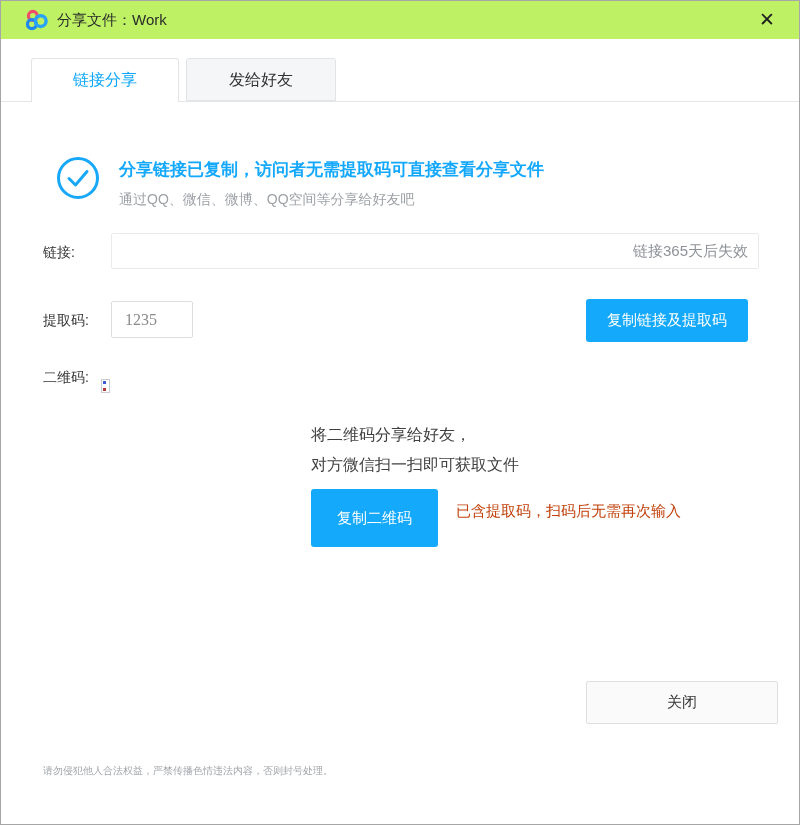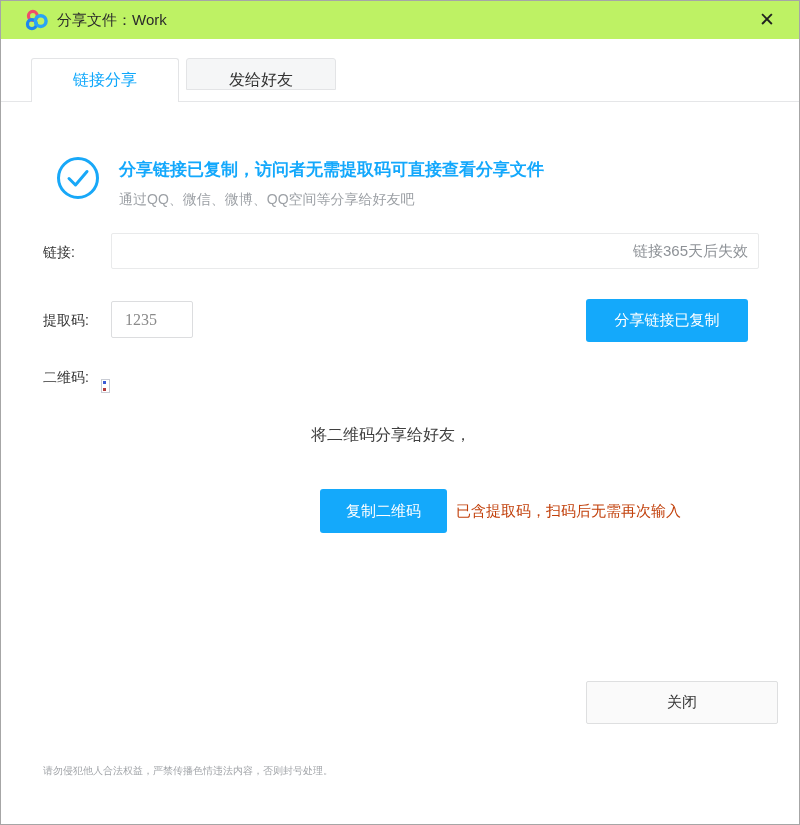--- a/index.html
+++ b/index.html
@@ -41,21 +41,21 @@
     position: absolute; top: 57px; text-align: center;
     font-size: 16px; cursor: pointer;
   }
   .tab.active {
     left: 30px; width: 148px; height: 44px; line-height: 42px;
     background: #fff; color: #0ea7fb;
     border: 1px solid #e3e4e6; border-bottom: none;
     border-radius: 3px 3px 0 0; z-index: 2;
   }
   .tab.inactive {
-    left: 185px; width: 150px; height: 32px; line-height: 41px;
+    left: 185px; width: 150px; height: 43px; line-height: 41px;
     background: #f5f6f7; color: #333;
     border: 1px solid #e3e4e6;
     border-radius: 3px 3px 0 0; z-index: 1;
   }
   
   .check-icon { position: absolute; left: 55px; top: 155px; width: 44px; height: 44px; }
   .notice-title {
     position: absolute; left: 118px; top: 157px;
     font-size: 17px; font-weight: bold; color: #13a8fc;
   }
@@ -80,21 +80,21 @@
     font-size: 16px; color: #8a8a8a; padding-left: 13px; line-height: 35px;
     outline: none;
   }
   .btn-primary {
     position: absolute; background: #14a9fb; color: #fff;
     border: none; border-radius: 3px; font-size: 15px;
     text-align: center; cursor: pointer;
     font-family: "Liberation Sans", "DejaVu Sans", sans-serif;
   }
   .btn-copy-link { left: 585px; top: 298px; width: 162px; height: 43px; }
-  .btn-copy-qr  { left: 310px; top: 488px; width: 127px; height: 44px; margin-left: 9px; }
+  .btn-copy-qr  { left: 310px; top: 488px; width: 127px; height: 58px; }
   .broken-img {
     position: absolute; left: 100px; top: 378px; width: 9px; height: 14px;
     border: 1px solid #c9ccd4;
     background:
       linear-gradient(#3b5bd4 0 0) 1px 1px / 3px 3px no-repeat,
       linear-gradient(#b13a3a 0 0) 1px 8px / 3px 3px no-repeat;
   }
   .qr-desc {
     position: absolute; left: 310px; top: 419px;
     font-size: 16px; color: #3f3f3f; line-height: 30px;
@@ -141,26 +141,27 @@
   <div class="notice-sub">通过QQ、微信、微博、QQ空间等分享给好友吧</div>
 
   <div class="row-label" style="top:243px;">链接:</div>
   <div class="link-box">
     <span></span>
     <span class="link-expiry">链接365天后失效</span>
   </div>
 
   <div class="row-label" style="top:311px;">提取码:</div>
   <div class="code-box">1235</div>
-  <button class="btn-primary btn-copy-link">分享链接已复制</button>
+  <button class="btn-primary btn-copy-link">复制链接及提取码</button>
 
   <div class="row-label" style="top:368px;">二维码:</div>
   <div class="broken-img"></div>
   <div class="qr-desc">
     <div>将二维码分享给好友，</div>
+    <div>对方微信扫一扫即可获取文件</div>
   </div>
   <button class="btn-primary btn-copy-qr">复制二维码</button>
   <div class="qr-note">已含提取码，扫码后无需再次输入</div>
 
   <button class="btn-close">关闭</button>
   <div class="disclaimer">请勿侵犯他人合法权益，严禁传播色情违法内容，否则封号处理。</div>
 
 </div>
 
 </body></html>

